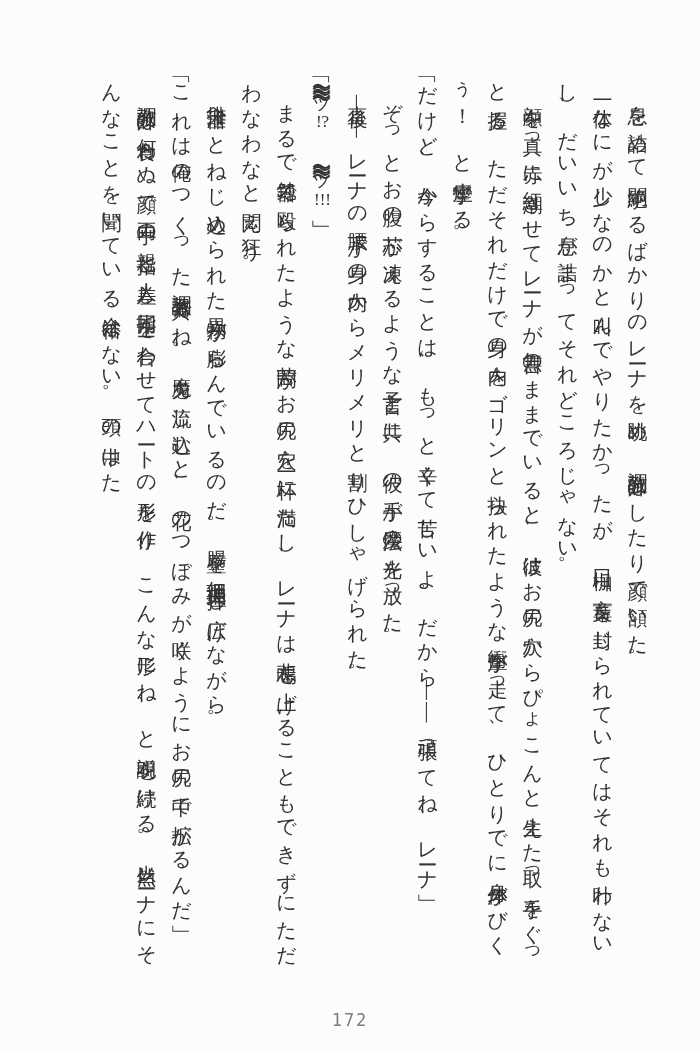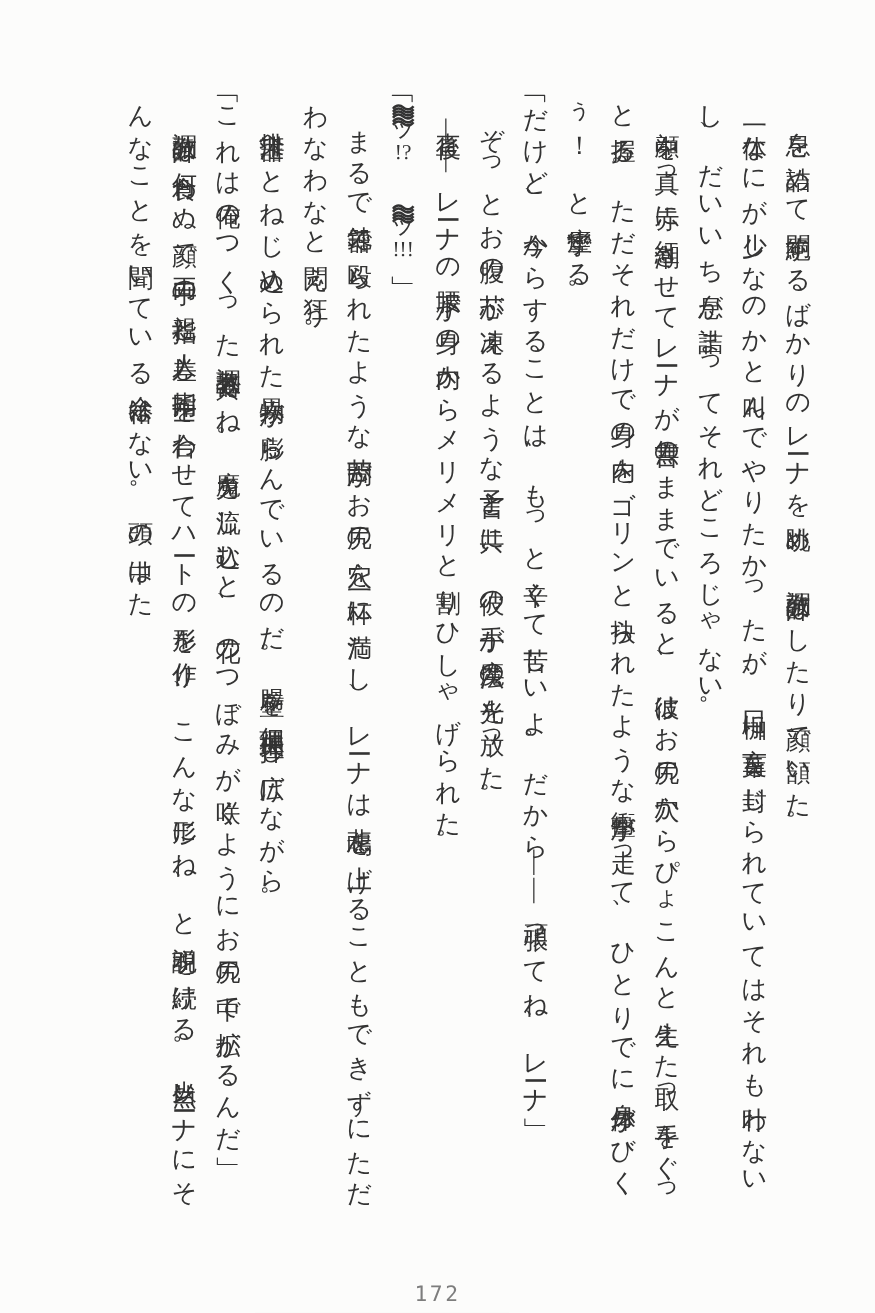--- a/index.html
+++ b/index.html
@@ -54,21 +54,21 @@
   .tcy {
     text-combine-upright: all;
     -webkit-text-combine: horizontal;
     letter-spacing: 0;
     font-size: 0.85em;
   }
   .page-number {
     position: absolute;
     left: 0;
     right: 0;
-    bottom: 4px;
+    bottom: 20px;
     text-align: center;
     font-family: "DejaVu Sans Mono", "Liberation Mono", monospace;
     font-size: 17px;
     letter-spacing: 2px;
     color: var(--folio);
   }
 </style>
 </head>
 <body>
 

